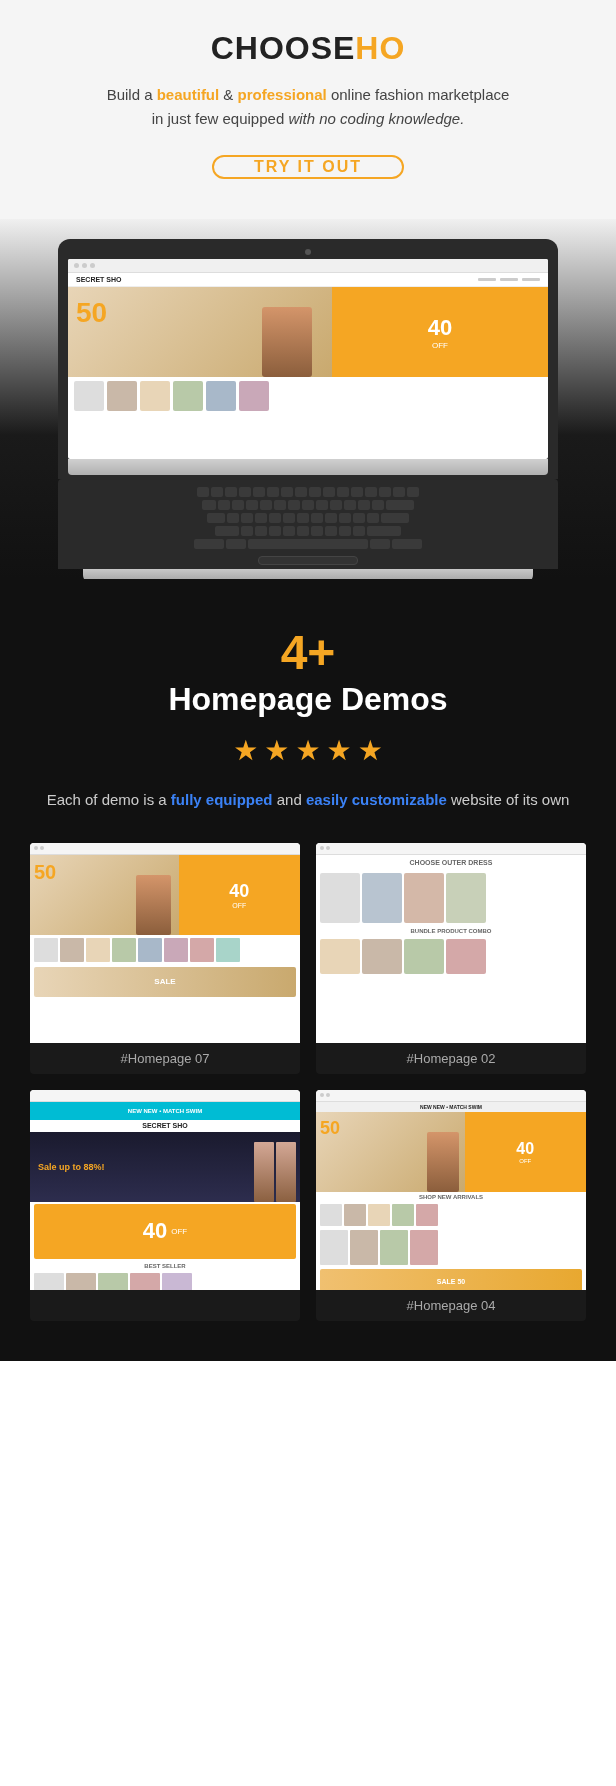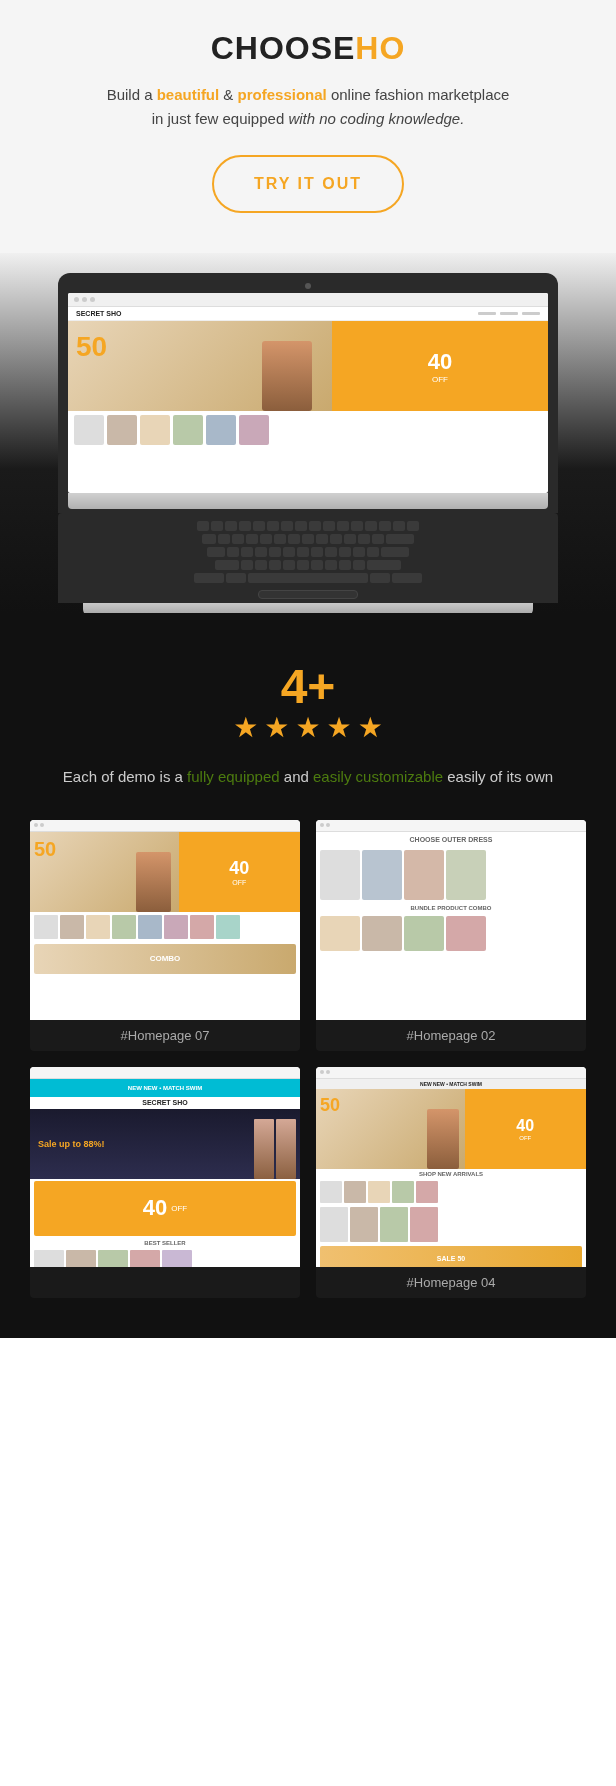--- a/index.html
+++ b/index.html
@@ -49,21 +49,21 @@
     }
 
     .tagline .italic {
       font-style: italic;
     }
 
     .try-btn {
       display: inline-block;
       border: 2px solid #f5a623;
       border-radius: 30px;
-      padding: 18px 40px;
+      padding: 1px 40px;
       font-size: 16px;
       font-weight: bold;
       color: #f5a623;
       letter-spacing: 2px;
       font-family: Arial, sans-serif;
       cursor: pointer;
       background: transparent;
       margin-bottom: 20px;
     }
 
@@ -310,22 +310,22 @@
 
     .demo-desc {
       font-size: 15px;
       color: #ccc;
       font-family: Arial, sans-serif;
       line-height: 1.7;
       margin-bottom: 30px;
     }
 
     .demo-desc strong {
-      color: #4d7c0f;
-      font-weight: normal;
+      color: #3b82f6;
+      font-weight: bold;
     }
 
     
     .demos-grid {
       display: grid;
       grid-template-columns: 1fr 1fr;
       gap: 16px;
       padding: 0 10px;
     }
 
@@ -761,31 +761,32 @@
         </div>
         <div class="touchpad"></div>
       </div>
       <div class="laptop-base"></div>
     </div>
   </div>
 </div>
 
 <div class="dark-section">
   <div class="count-number">4+</div>
+  <div class="demos-title">Homepage Demos</div>
 
   <div class="stars">
     <span class="star">★</span>
     <span class="star">★</span>
     <span class="star">★</span>
     <span class="star">★</span>
     <span class="star">★</span>
   </div>
 
   <div class="demo-desc">
-    <span>Each of demo is a </span><strong>fully equipped</strong><span> and </span><strong>easily customizable</strong><span> easily of its own</span>
+    <span>Each of demo is a </span><strong>fully equipped</strong><span> and </span><strong>easily customizable</strong><span> website of its own</span>
   </div>
 
   <div class="demos-grid">
 
     <div class="demo-item">
       <div class="demo-thumbnail d1">
         <div class="demo-thumb-content">
           <div class="d1-header">
             <div class="d1-dot"></div>
             <div class="d1-dot"></div>
@@ -804,21 +805,21 @@
             <div class="d1-product"></div>
             <div class="d1-product"></div>
             <div class="d1-product"></div>
             <div class="d1-product"></div>
             <div class="d1-product"></div>
             <div class="d1-product"></div>
             <div class="d1-product"></div>
             <div class="d1-product"></div>
           </div>
           <div class="d1-banner">
-            <span class="d1-sale-text">COMBO</span>
+            <span class="d1-sale-text">SALE</span>
           </div>
         </div>
       </div>
       <div class="demo-label">#Homepage 07</div>
     </div>
 
     <div class="demo-item">
       <div class="demo-thumbnail d2">
         <div class="demo-thumb-content">
           <div class="d2-header">

